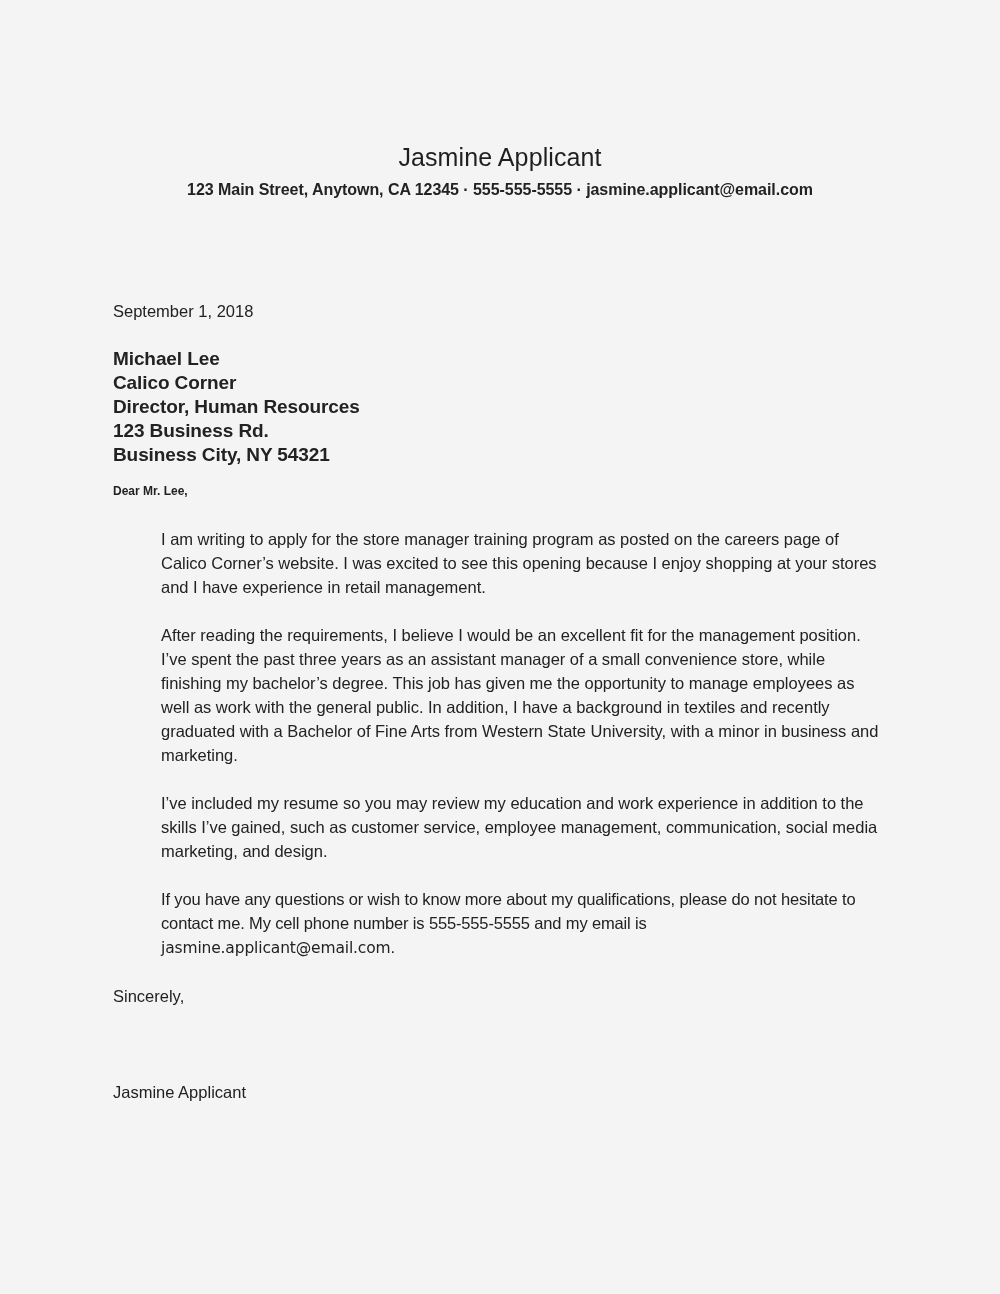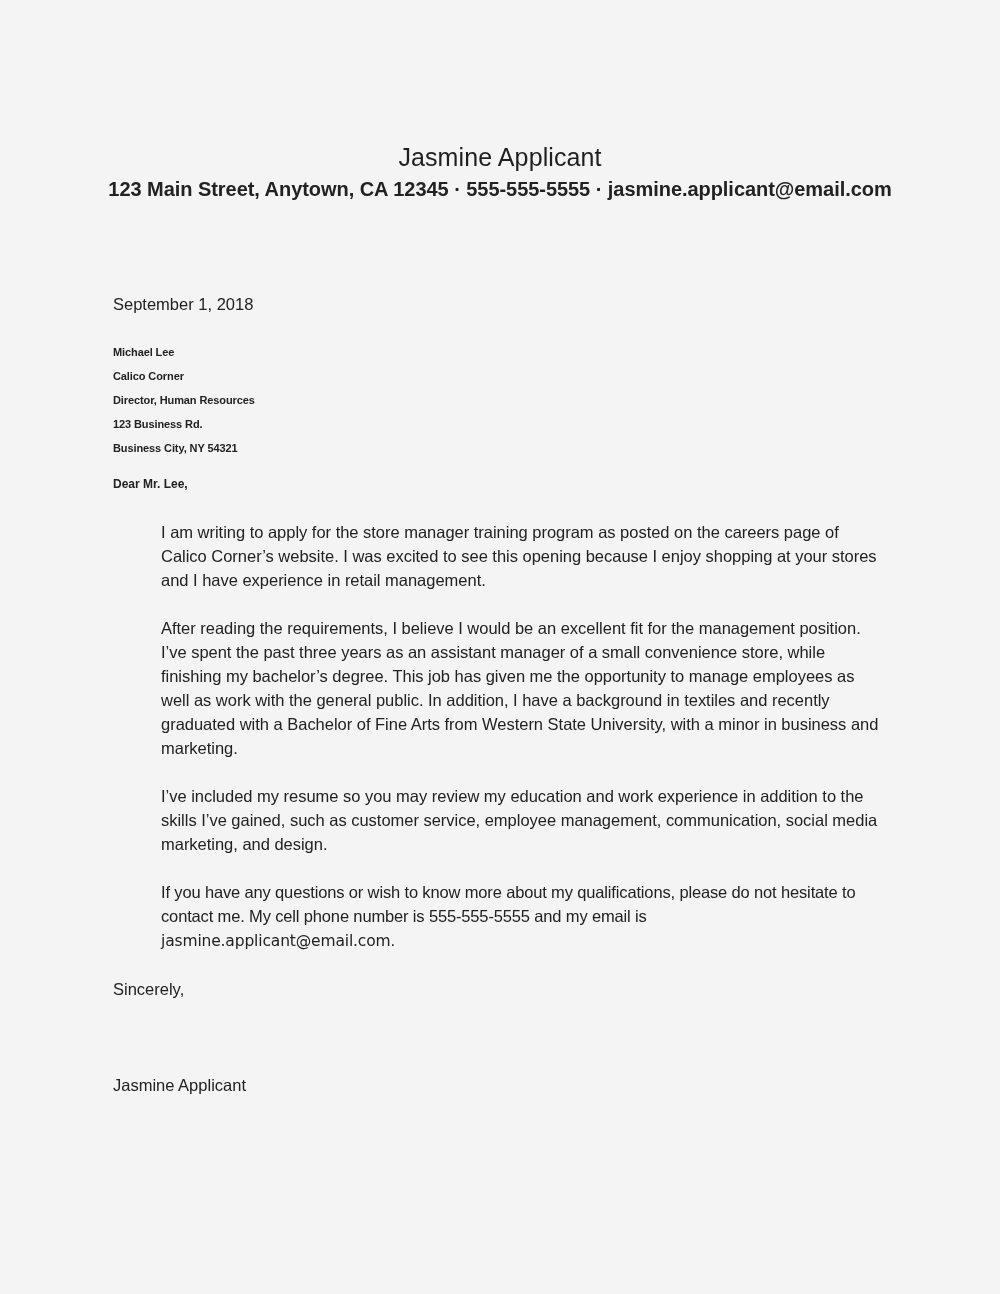--- a/index.html
+++ b/index.html
@@ -33,46 +33,46 @@
   }
   .letterhead-name {
     font-size: 25px;
     line-height: 30px;
     font-weight: 400;
     letter-spacing: 0.1px;
     color: #1f1f1f;
   }
   .letterhead-contact {
     margin-top: 8px;
-    font-size: 20px;
+    font-size: 16px;
     line-height: 19px;
     font-weight: 700;
     color: #222222;
     letter-spacing: -0.05px;
   }
 
   
   .letter {
     position: absolute;
     left: 113px;
-    top: 292px;
+    top: 299px;
     width: 770px;
   }
 
   .date-line {
     font-size: 16.5px;
     line-height: 24px;
     font-weight: 400;
   }
 
   .recipient {
     margin-top: 24px;
   }
   .recipient-line {
-    font-size: 11px;
+    font-size: 19px;
     line-height: 24px;
     font-weight: 700;
     letter-spacing: -0.1px;
   }
 
   .salutation {
     margin-top: 12px;
     font-size: 12px;
     line-height: 24px;
     font-weight: 700;

